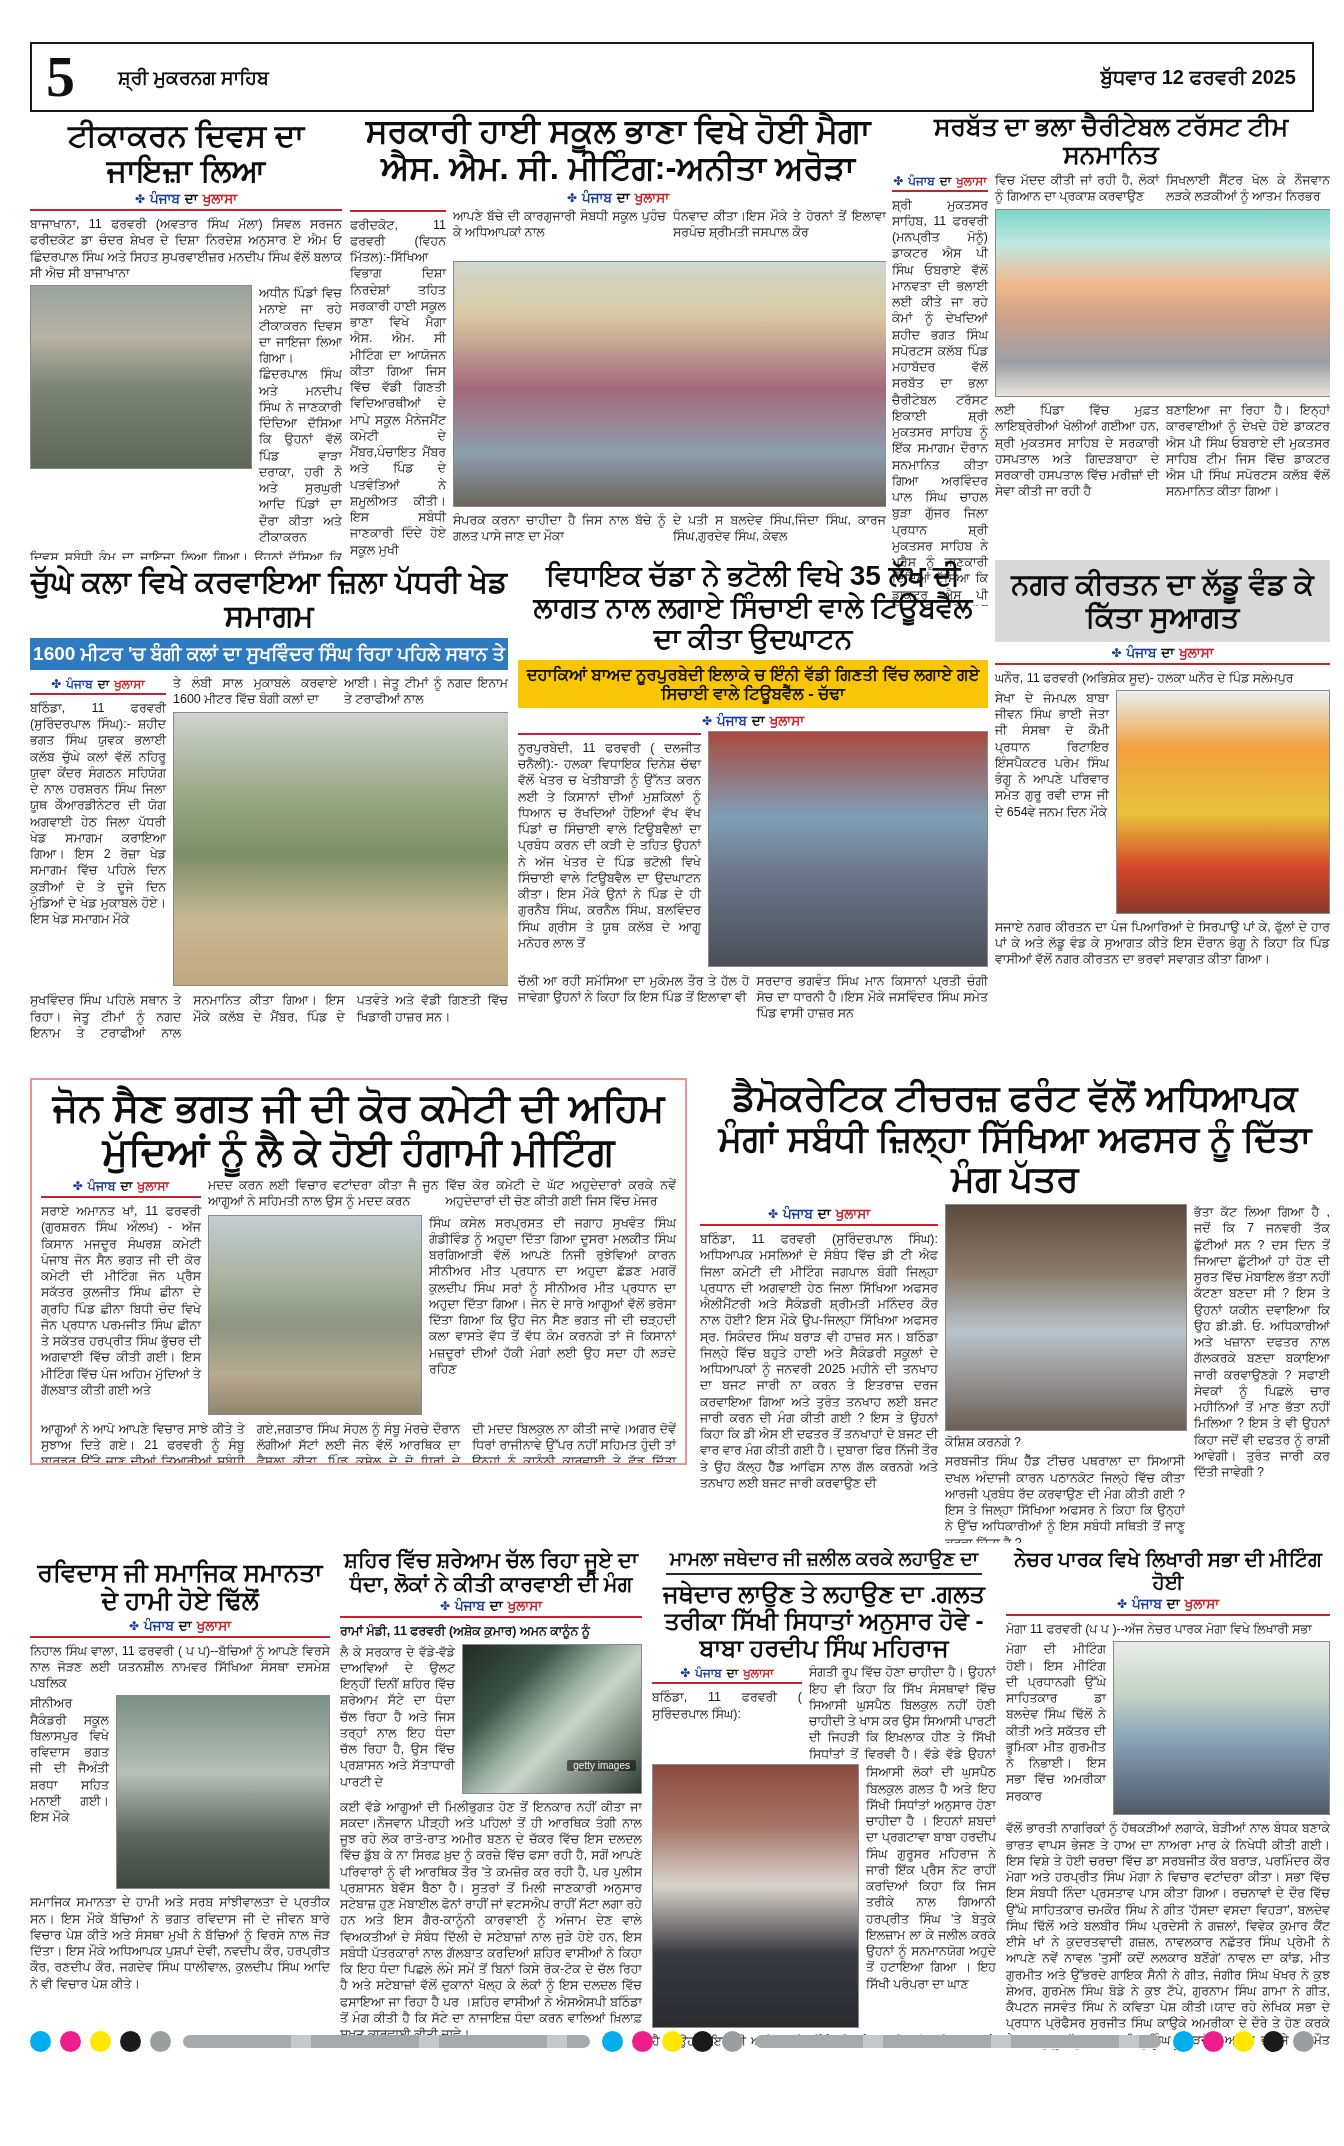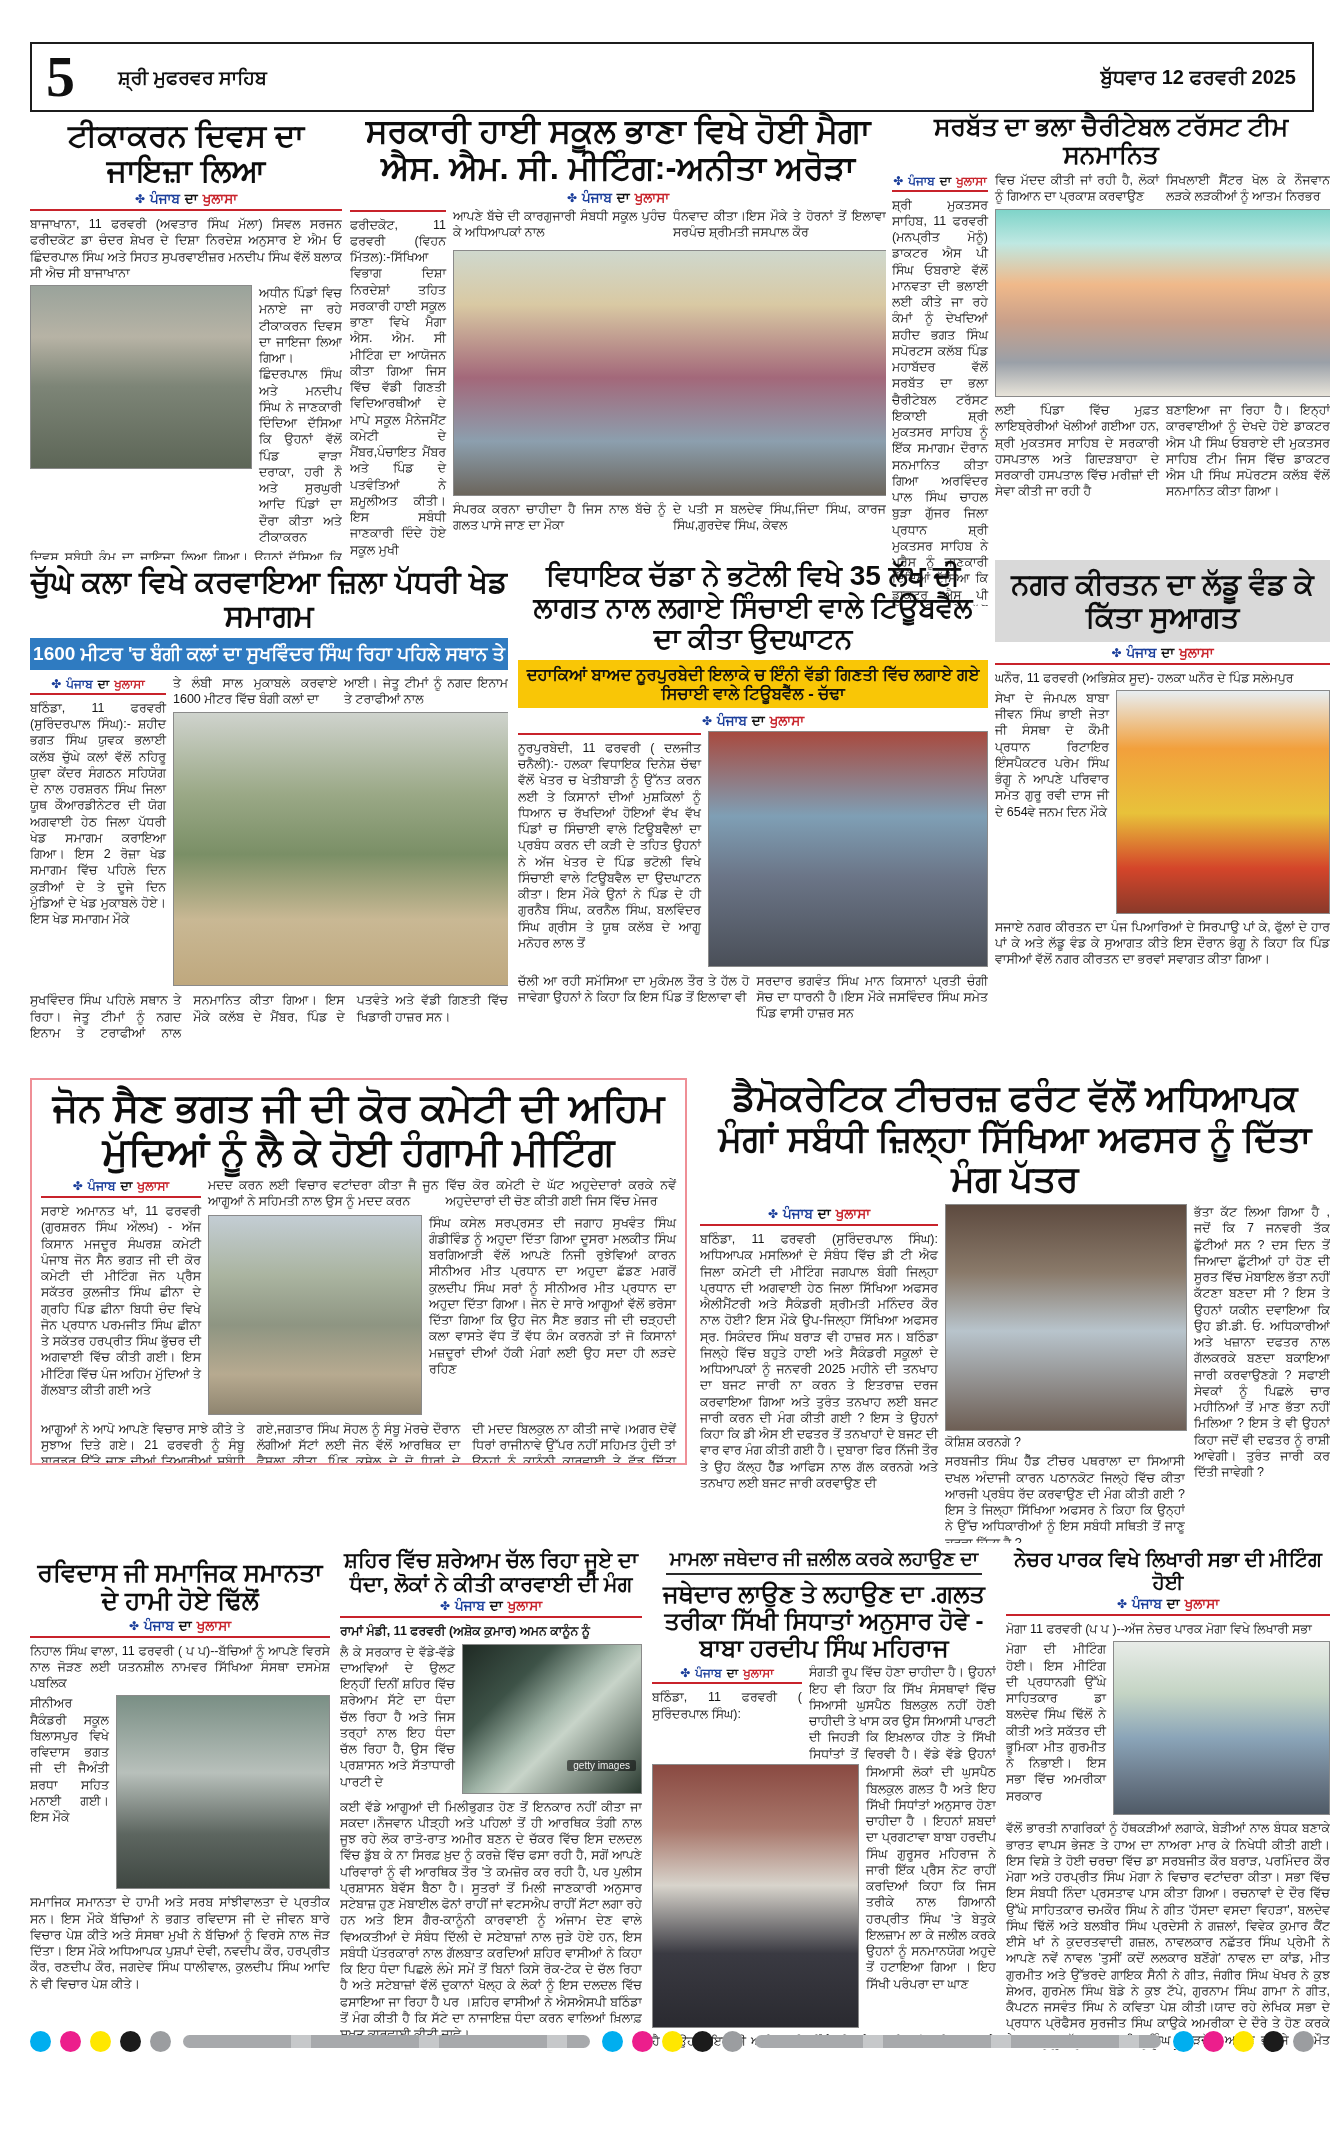--- a/index.html
+++ b/index.html
@@ -83,21 +83,21 @@
   .regbar{flex:1;height:13px;border-radius:7px;background:#a7a9ac;
           background-image:repeating-linear-gradient(90deg,transparent 0 108px,#c6c8ca 108px 128px);}
 </style>
 </head>
 <body>
 
 <div id="sheet">
 
   <div id="hdr">
     <div class="num">5</div>
-    <div class="ed">ਸ਼੍ਰੀ ਮੁਫਰਵਰ ਸਾਹਿਬ</div>
+    <div class="ed">ਸ਼੍ਰੀ ਮੁਕਰਨਗ ਸਾਹਿਬ</div>
     <div class="date">ਬੁੱਧਵਾਰ 12 ਫਰਵਰੀ 2025</div>
   </div>
 
   <article class="art" id="a1">
     <h1 class="hl">ਟੀਕਾਕਰਨ ਦਿਵਸ ਦਾ ਜਾਇਜ਼ਾ ਲਿਆ</h1>
     <div class="byline">
       <span class="ic">✤</span>
       <span class="w1">ਪੰਜਾਬ</span>
       <span class="w2">ਦਾ</span>
       <span class="w3">ਖੁਲਾਸਾ</span>
@@ -118,21 +118,21 @@
       <span class="w1">ਪੰਜਾਬ</span>
       <span class="w2">ਦਾ</span>
       <span class="w3">ਖੁਲਾਸਾ</span>
     </div>
     <div class="mrow">
       <div class="lcol-96">
         <div class="rule"></div>
         <p class="body">ਫਰੀਦਕੋਟ, 11 ਫਰਵਰੀ (ਵਿਹਨ ਮਿੱਤਲ):-ਸਿੱਖਿਆ ਵਿਭਾਗ ਦਿਸ਼ਾ ਨਿਰਦੇਸ਼ਾਂ ਤਹਿਤ ਸਰਕਾਰੀ ਹਾਈ ਸਕੂਲ ਭਾਣਾ ਵਿਖੇ ਮੈਗਾ ਐਸ. ਐਮ. ਸੀ ਮੀਟਿੰਗ ਦਾ ਆਯੋਜਨ ਕੀਤਾ ਗਿਆ ਜਿਸ ਵਿੱਚ ਵੱਡੀ ਗਿਣਤੀ ਵਿਦਿਆਰਥੀਆਂ ਦੇ ਮਾਪੇ ਸਕੂਲ ਮੈਨੇਜਮੈਂਟ ਕਮੇਟੀ ਦੇ ਮੈਂਬਰ,ਪੰਚਾਇਤ ਮੈਂਬਰ ਅਤੇ ਪਿੰਡ ਦੇ ਪਤਵੰਤਿਆਂ ਨੇ ਸ਼ਮੂਲੀਅਤ ਕੀਤੀ।ਇਸ ਸਬੰਧੀ ਜਾਣਕਾਰੀ ਦਿੰਦੇ ਹੋਏ ਸਕੂਲ ਮੁਖੀ</p>
       </div>
       <div class="flex1">
-        <div class="mrow" style="margin-bottom:10px;">
+        <div class="mrow" style="margin-bottom:21px;">
           <p class="body flex1">ਆਪਣੇ ਬੱਚੇ ਦੀ ਕਾਰਗੁਜਾਰੀ ਸੰਬਧੀ ਸਕੂਲ ਪੁਹੰਚ ਕੇ ਅਧਿਆਪਕਾਂ ਨਾਲ</p>
           <p class="body flex1">ਧੰਨਵਾਦ ਕੀਤਾ।ਇਸ ਮੌਕੇ ਤੇ ਹੋਰਨਾਂ ਤੋਂ ਇਲਾਵਾ ਸਰਪੰਚ ਸ਼੍ਰੀਮਤੀ ਜਸਪਾਲ ਕੌਰ</p>
         </div>
         <div class="photo ph-a2"></div>
         <div class="mrow" style="margin-top:5px;">
           <p class="body flex1">ਸੰਪਰਕ ਕਰਨਾ ਚਾਹੀਦਾ ਹੈ ਜਿਸ ਨਾਲ ਬੱਚੇ ਨੂੰ ਗਲਤ ਪਾਸੇ ਜਾਣ ਦਾ ਮੌਕਾ</p>
           <p class="body flex1">ਦੇ ਪਤੀ ਸ ਬਲਦੇਵ ਸਿੰਘ,ਜਿੰਦਾ ਸਿੰਘ, ਕਾਰਜ ਸਿੰਘ,ਗੁਰਦੇਵ ਸਿੰਘ, ਕੇਵਲ</p>
         </div>
       </div>
     </div>

